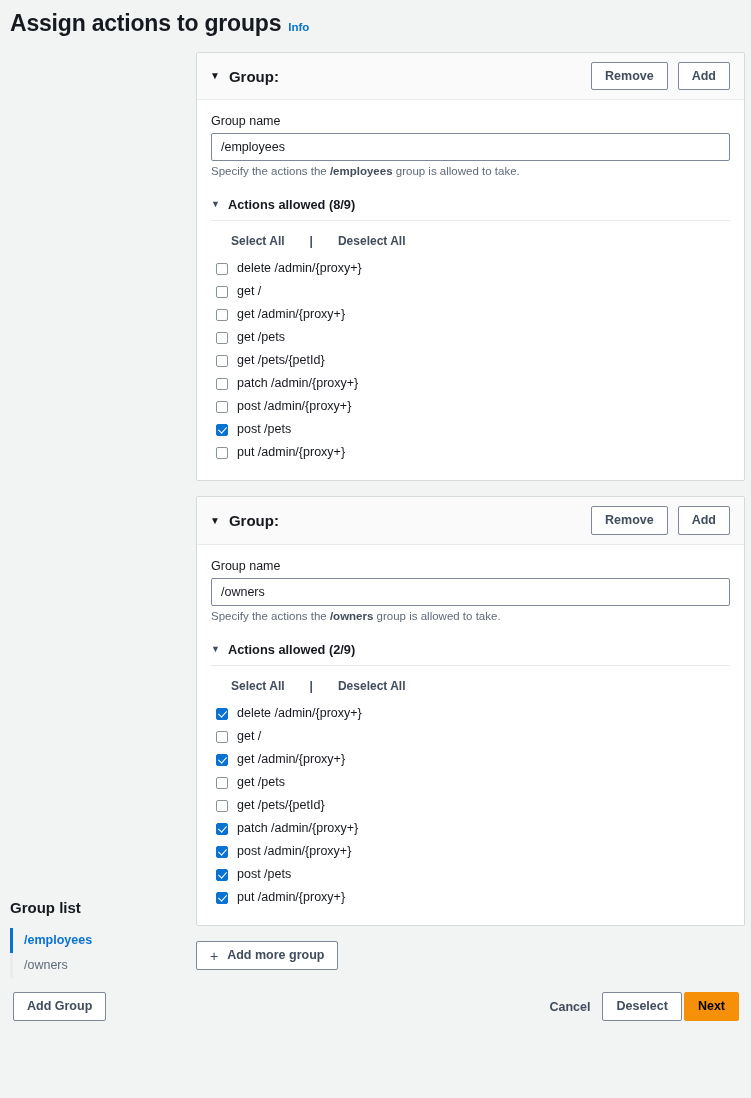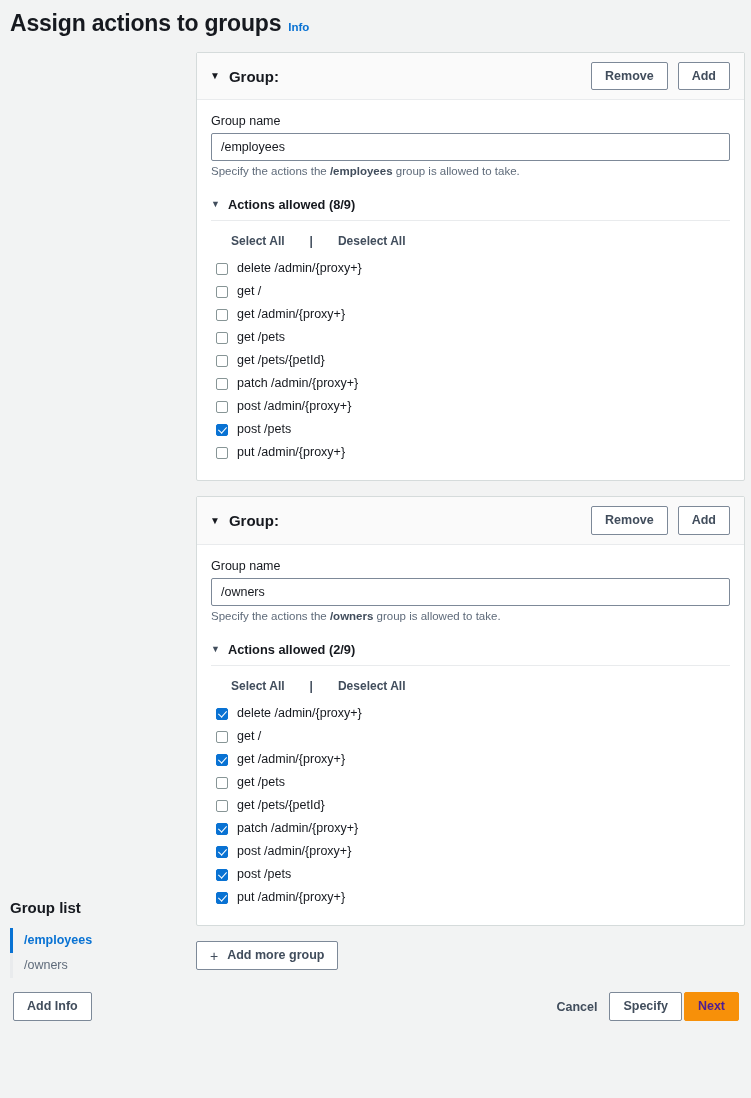--- a/index.html
+++ b/index.html
@@ -91,21 +91,21 @@
     border: 1px solid #7d8998;
     border-radius: 2px;
     padding: 5px 13px;
     cursor: pointer;
     line-height: 1.35;
     white-space: nowrap;
   }
   .btn-primary {
     background: #f79009;
     border-color: #f79009;
-    color: #4c1d95;
+    color: #000000;
   }
   .btn-link {
     background: none;
     border: none;
     color: #414d5c;
     font-weight: 700;
     font-size: 12.5px;
     cursor: pointer;
     padding: 5px 10px;
     font-family: "Liberation Sans", sans-serif;
@@ -280,21 +280,21 @@
 </div>
 
 <div class="layout">
 
   <aside class="sidebar">
     <h2 class="sidebar-heading">Group list</h2>
     <ul class="group-list">
       <li class="group-list-item active">/employees</li>
       <li class="group-list-item">/owners</li>
     </ul>
-    <button class="btn add-group-btn">Add Info</button>
+    <button class="btn add-group-btn">Add Group</button>
   </aside>
 
   <main class="main">
 
     <section class="panel">
       <div class="panel-header">
         <div class="panel-header-left">
           <span class="caret">▼</span>
           <span class="panel-title">Group:</span>
         </div>
@@ -430,18 +430,18 @@
 
     <div class="add-more-wrap">
       <button class="btn add-more-btn">
         <span class="plus">+</span>
         <span>Add more group</span>
       </button>
     </div>
 
     <div class="footer-actions">
       <button class="btn-link">Cancel</button>
-      <button class="btn">Specify</button>
+      <button class="btn">Deselect</button>
       <button class="btn btn-primary">Next</button>
     </div>
 
   </main>
 </div>
 
 </body></html>

